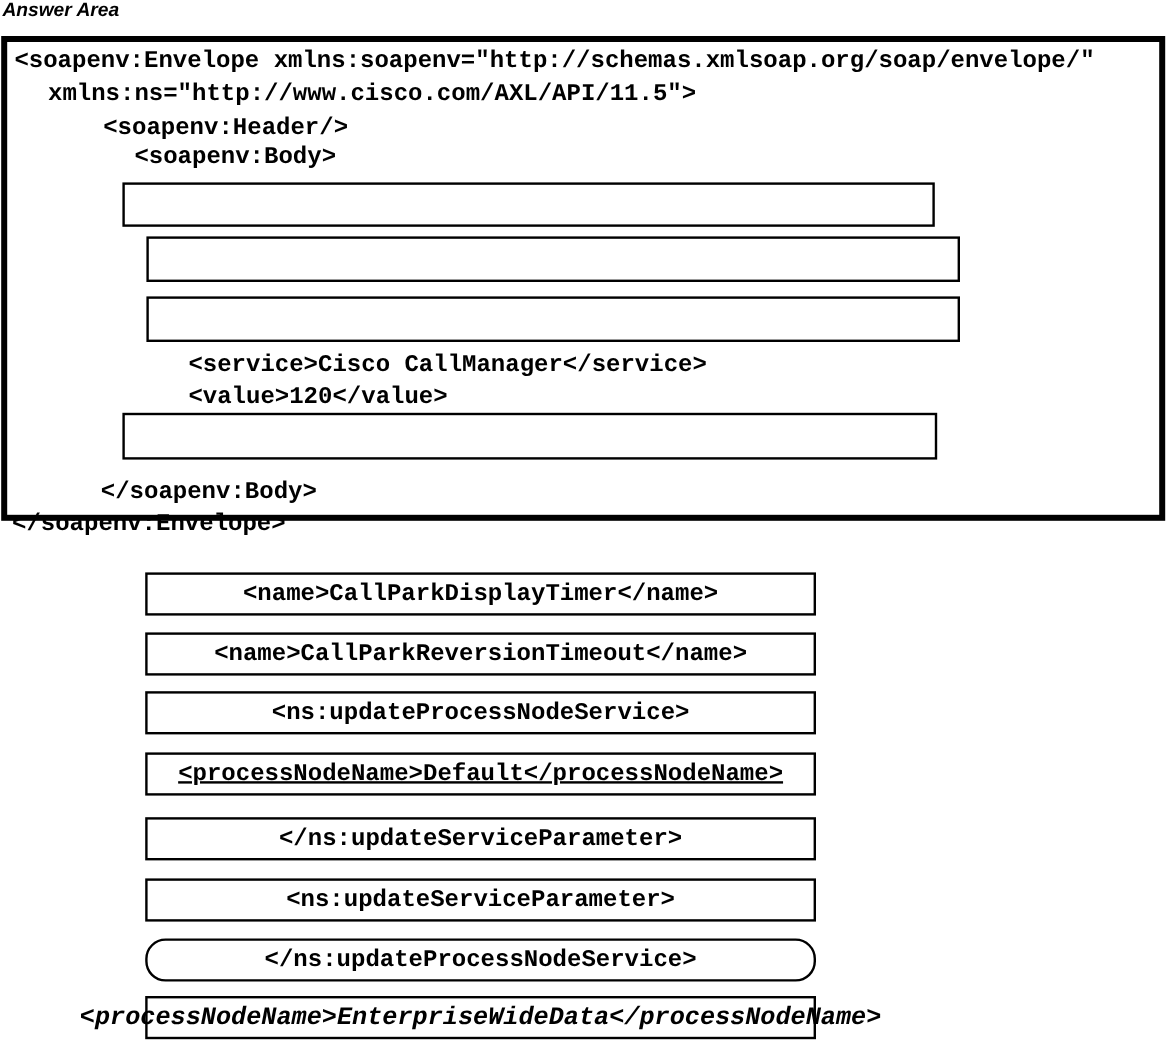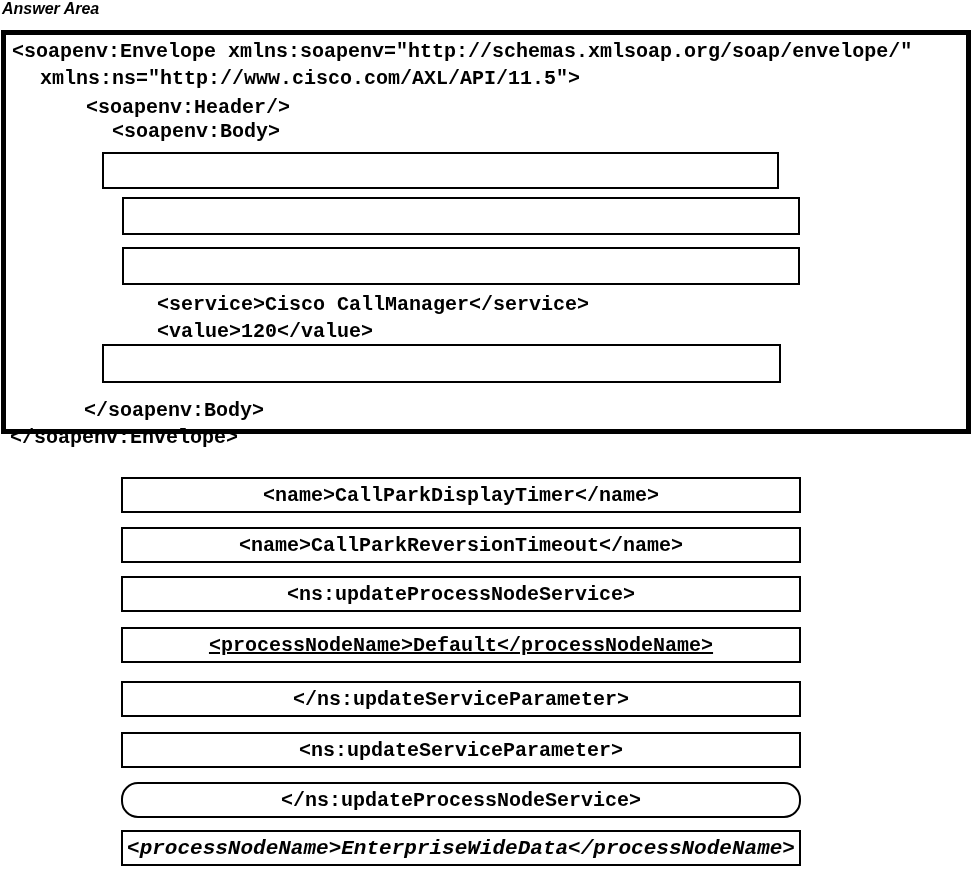--- a/index.html
+++ b/index.html
@@ -48,21 +48,21 @@
     border: 2px solid #000000;
     background: #ffffff;
   }
   .box1 { left: 96px;  top: 117px; width: 677px; height: 37px; }
   .box2 { left: 116px; top: 162px; width: 678px; height: 38px; }
   .box3 { left: 116px; top: 212px; width: 678px; height: 38px; }
   .box4 { left: 96px;  top: 309px; width: 679px; height: 39px; }
 
   .option {
     position: absolute;
-    left: 121px; width: 680px; height: 36px;
+    left: 121px; width: 559px; height: 36px;
     border: 2px solid #000000;
     background: #ffffff;
     display: flex; align-items: center; justify-content: center;
     font-family: "Liberation Mono", "DejaVu Sans Mono", monospace;
     font-weight: bold; font-size: 20px;
     color: #000000;
     white-space: pre;
     cursor: move;
   }
   .opt1 { top: 477px; }

